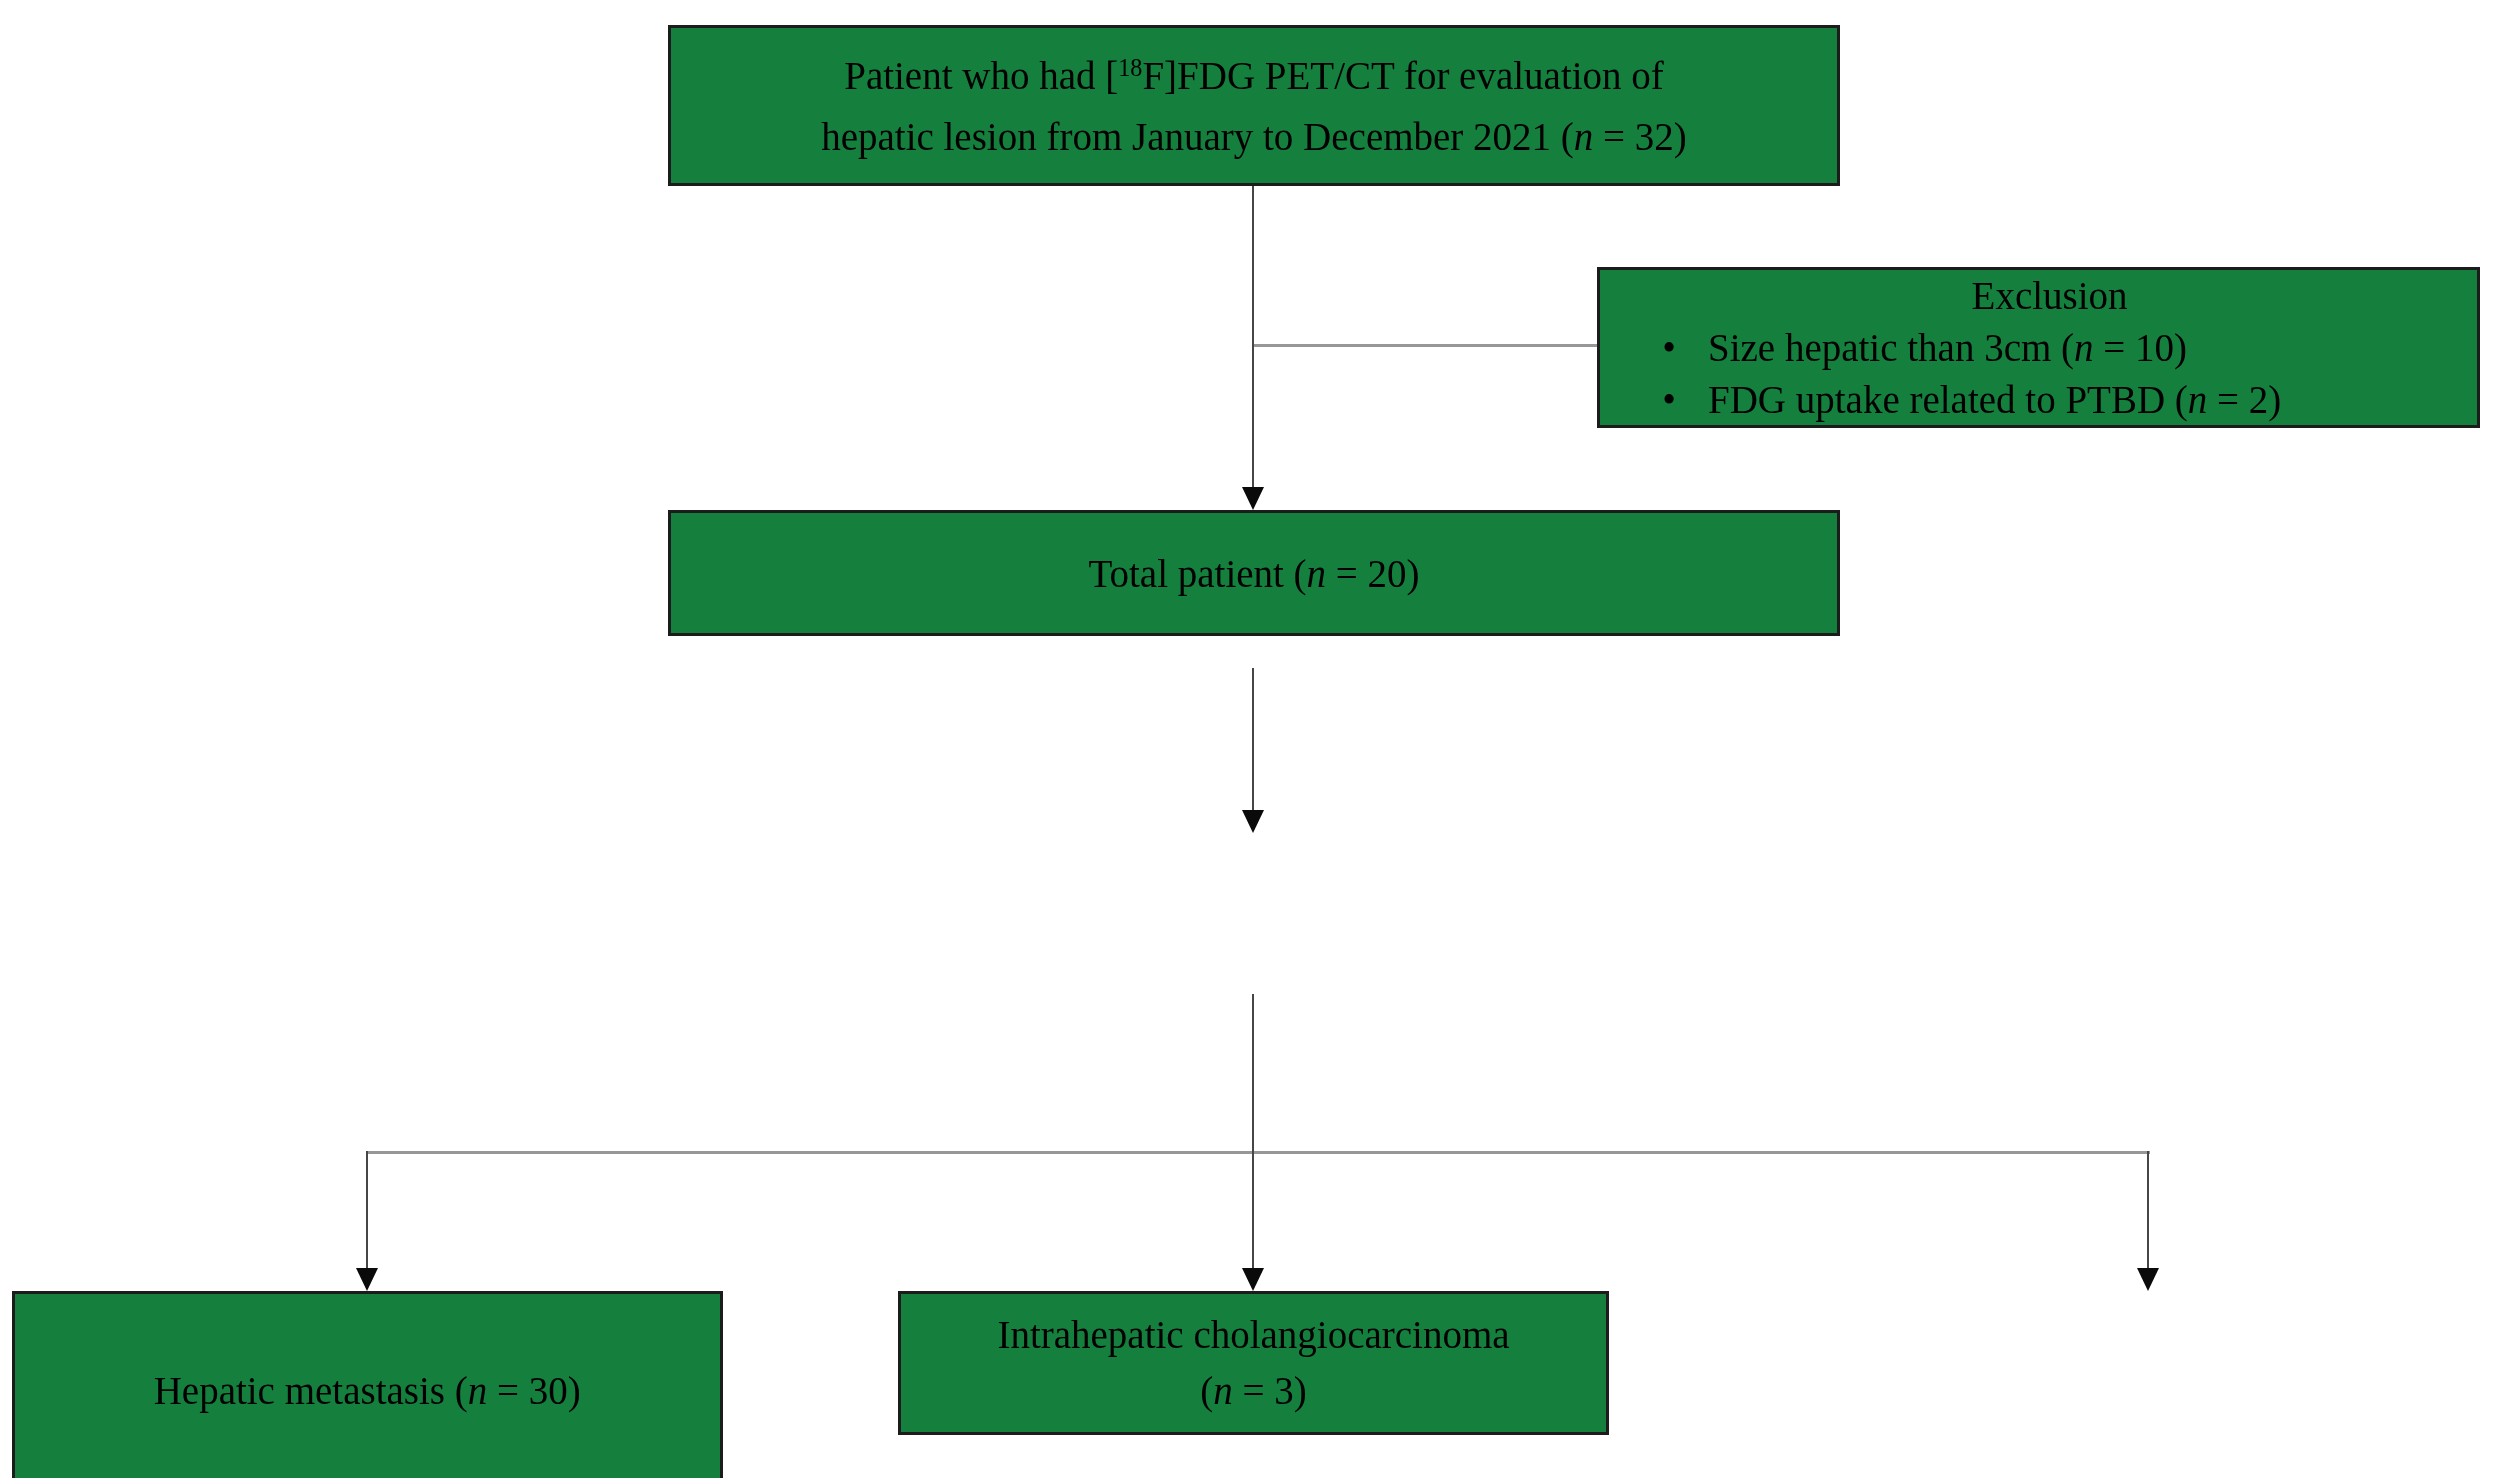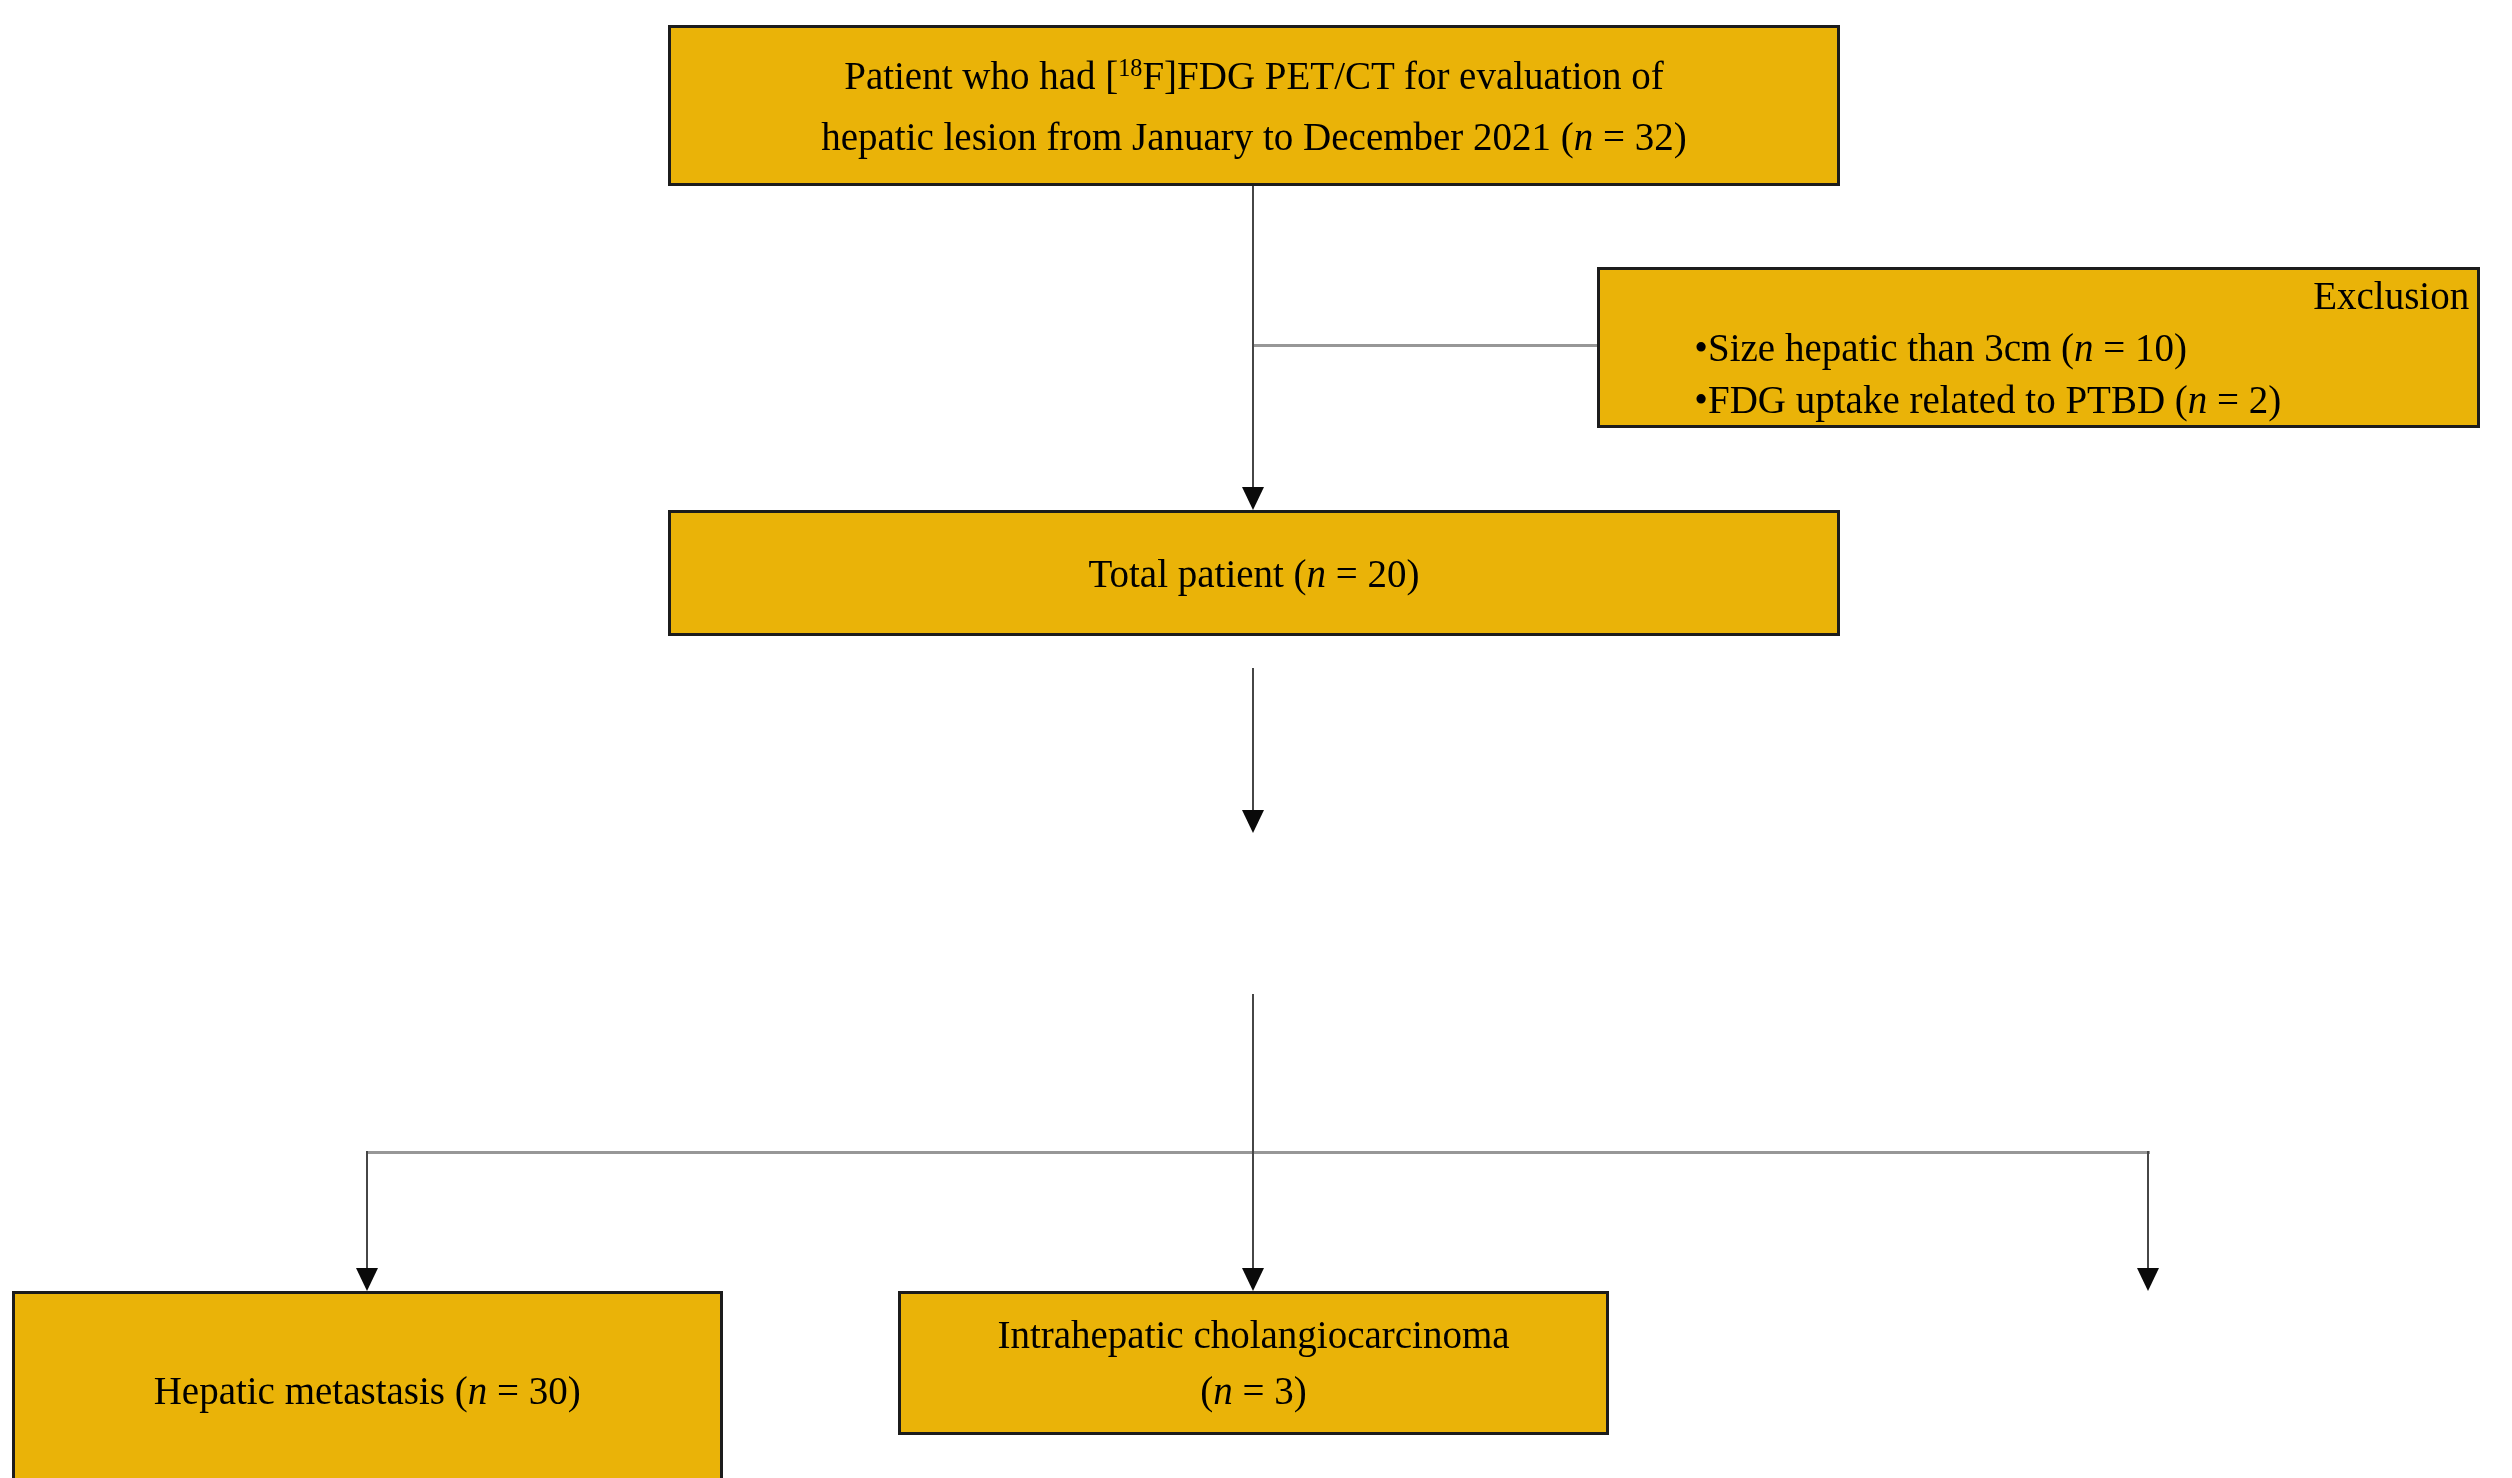--- a/index.html
+++ b/index.html
@@ -13,39 +13,39 @@
     height: 1479px;
     background: #ffffff;
     font-family: "Liberation Serif", "DejaVu Serif", serif;
     color: #000000;
     overflow: hidden;
   }
   .box {
     position: absolute;
     box-sizing: border-box;
     border: 3.1px solid #1c1c1c;
-    background: #eab308;
+    background: #15803d;
     display: flex;
     flex-direction: column;
     justify-content: center;
     align-items: center;
     text-align: center;
     font-size: 39px;
     line-height: 61px;
   }
   .box .line { display: block; white-space: nowrap; }
   .nvar { font-style: italic; }
   .sup {
     font-size: 0.62em;
     vertical-align: 0.55em;
     line-height: 0;
   }
   .box.exclusion {
     align-items: stretch;
-    text-align: right;
+    text-align: center;
     justify-content: center;
     padding: 1.6px 7.8px 1.6px 30px;
     line-height: 52px;
   }
   .bullet-row { display: flex; white-space: nowrap; }
   .bullet-glyph { width: 78px; flex: 0 0 78px; }
   .vline {
     position: absolute;
     width: 2.3px;
     background: #464646;

